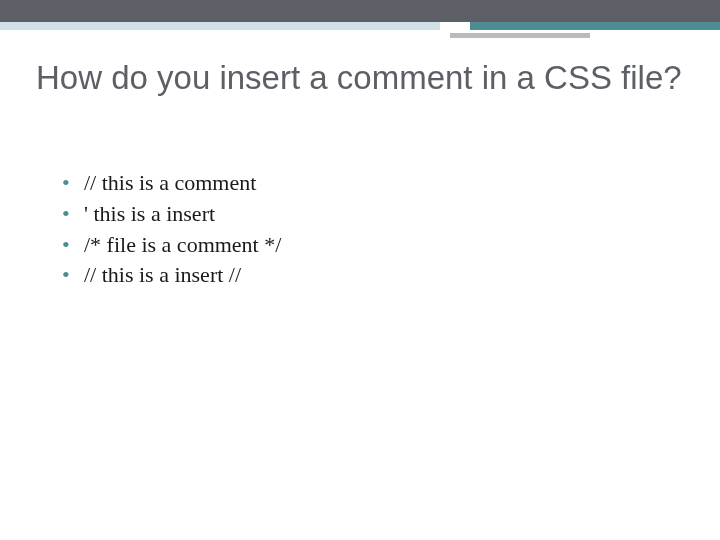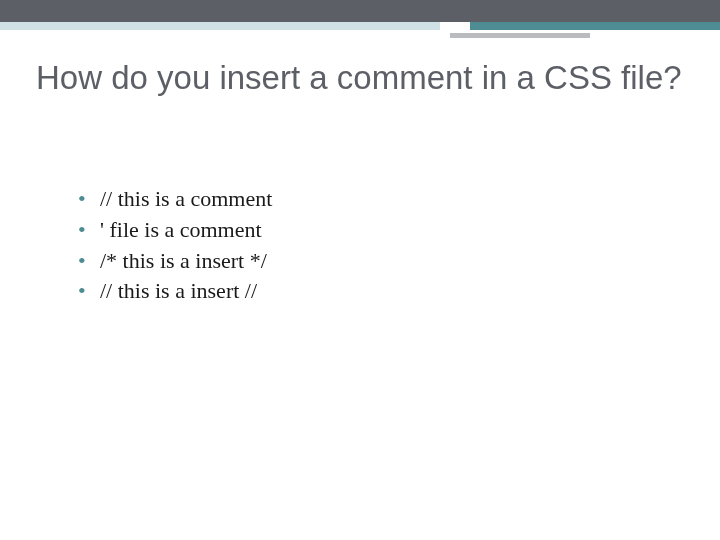--- a/index.html
+++ b/index.html
@@ -56,21 +56,21 @@
     line-height: 1.2;
     font-weight: 400;
   }
   .body {
     position: absolute;
     top: 168px;
     left: 56px;
     right: 60px;
   }
   ul.options {
-    margin: 16px;
+    margin: 0;
     padding: 0 0 0 24px;
     list-style: none;
   }
   ul.options li {
     position: relative;
     font-family: "Times New Roman", Georgia, serif;
     font-size: 22px;
     color: #1a1a1a;
     line-height: 1.4;
     padding-left: 4px;
@@ -101,18 +101,18 @@
         <div class="grey"></div>
         <div class="rest"></div>
     </div>
   </div>
 
   <div class="title">How do you insert a comment in a CSS file?</div>
 
   <div class="body">
     <ul class="options">
       <li>// this is a comment</li>
-      <li>' file is a comment</li>
-      <li>/* this is a insert */</li>
+      <li>' this is a insert</li>
+      <li>/* file is a comment */</li>
       <li>// this is a insert //</li>
     </ul>
   </div>
 </div>
 
 </body></html>

